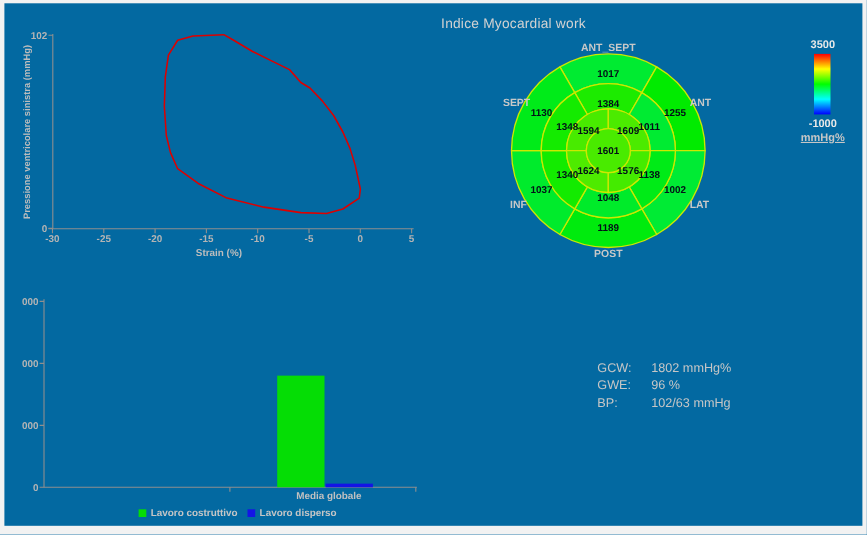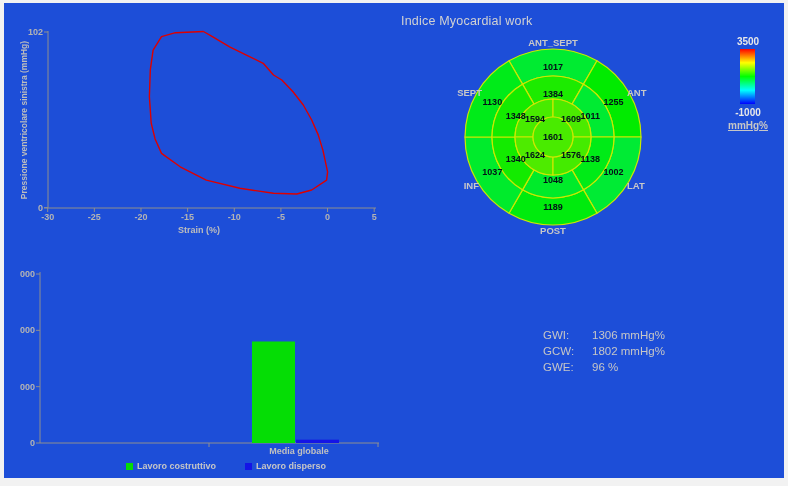--- a/index.html
+++ b/index.html
@@ -3,42 +3,42 @@
 <meta charset="utf-8">
 <style>
   html,body{margin:0;padding:0;}
   body{
     width:788px;height:486px;position:relative;overflow:hidden;
     background:#f2f2f2;
     font-family:"Liberation Sans", sans-serif;
   }
   #canvas{
     position:absolute;left:4px;top:3px;width:780px;height:475px;
-    background:#1d4ed8;
+    background:#0369a1;
   }
   .abs{position:absolute;}
   .page-title{
     font-size:12.5px;color:#d2d2d2;letter-spacing:.2px;white-space:nowrap;
   }
   .axis-label{
     font-size:9px;font-weight:bold;color:#bdbdbd;white-space:nowrap;text-align:center;
   }
   .ylabel-rot{
     transform:translate(-50%,-50%) rotate(-90deg);
     font-size:8.5px;font-weight:bold;color:#bdbdbd;white-space:nowrap;
   }
   .cb-label{
     width:44px;text-align:center;font-size:10px;font-weight:bold;color:#e8e8e8;white-space:nowrap;
   }
   .cb-unit{color:#c6c6c6;font-weight:bold;text-decoration:underline;}
   #colorbar{width:15px;height:55px;}
   .cat-label{
     width:90px;text-align:center;font-size:9px;font-weight:bold;color:#c0c0c0;white-space:nowrap;
   }
-  #legend{display:flex;align-items:center;gap:29px;font-size:9px;font-weight:bold;color:#c6c6c6;white-space:nowrap;}
+  #legend{display:flex;align-items:center;gap:9px;font-size:9px;font-weight:bold;color:#c6c6c6;white-space:nowrap;}
   .legend-entry{display:flex;align-items:center;gap:4px;}
   .swatch{width:7px;height:7px;display:inline-block;}
   #stats{font-size:11.5px;color:#c6c6c6;}
   .stat-row{height:16px;line-height:16px;white-space:nowrap;}
   .stat-label{display:inline-block;width:49px;}
   svg text{font-family:"Liberation Sans", sans-serif;}
 </style>
 </head>
 <body>
 
@@ -144,18 +144,18 @@
       <span class="swatch" id="swatch0" style="background: rgb(5, 221, 5);"></span>
       <span>Lavoro costruttivo</span>
     </span>
     <span class="legend-entry">
       <span class="swatch" id="swatch1" style="background: rgb(20, 20, 230);"></span>
       <span>Lavoro disperso</span>
     </span>
   </div>
 
   <div id="stats" class="abs" style="left:539px;top:324px;">
-      <div class="stat-row"><span class="stat-label">GWI:</span><span>1306 mmHg%</span></div>
       <div class="stat-row"><span class="stat-label">GCW:</span><span>1802 mmHg%</span></div>
       <div class="stat-row"><span class="stat-label">GWE:</span><span>96 %</span></div>
+      <div class="stat-row"><span class="stat-label">BP:</span><span>102/63 mmHg</span></div>
     </div>
 
 </div>
 
 </body></html>

